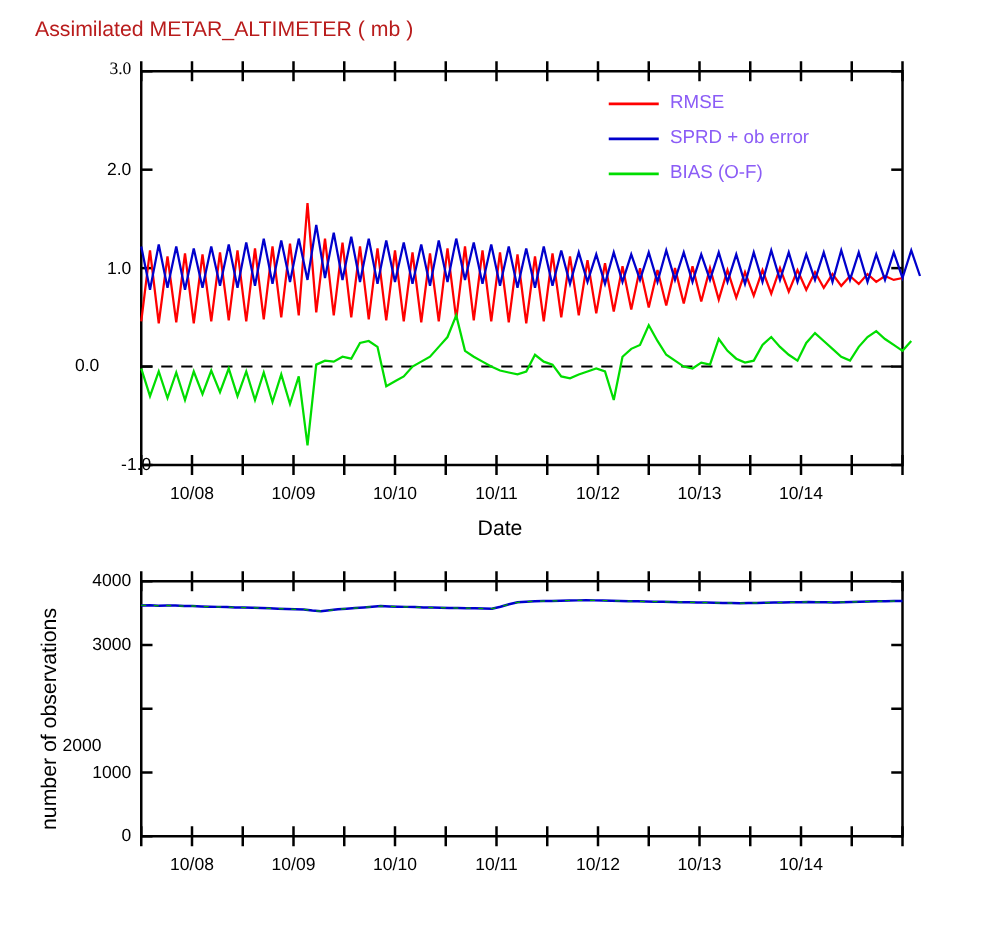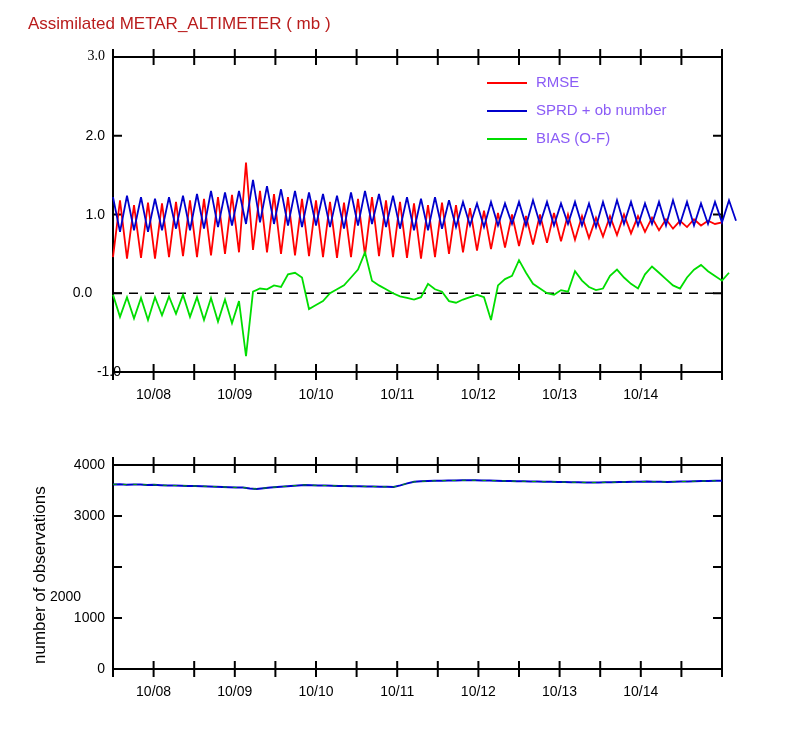--- a/index.html
+++ b/index.html
@@ -97,23 +97,24 @@
       <line x1="722" y1="364" x2="722" y2="372" stroke="#000" stroke-width="2"></line>
       <line x1="113" y1="293.25" x2="722" y2="293.25" stroke="#000" stroke-width="1.6" stroke-dasharray="9,7"></line>
       <path d="M113.00,257.02L120.00,200.33L127.00,258.60L134.00,205.05L141.00,257.81L148.00,202.69L155.00,258.60L162.00,203.48L169.00,257.02L176.00,201.90L183.00,256.24L190.00,200.33L197.00,257.02L204.00,198.75L211.00,255.45L218.00,197.18L225.00,253.88L232.00,194.81L239.00,252.30L246.00,162.52L253.00,249.94L260.00,190.88L267.00,252.30L274.00,194.03L281.00,253.88L288.00,197.18L295.00,255.45L302.00,198.75L309.00,256.24L316.00,200.33L323.00,257.02L330.00,201.90L337.00,257.81L344.00,202.69L351.00,257.02L358.00,198.75L365.00,255.45L372.00,197.18L379.00,256.24L386.00,200.33L393.00,257.02L400.00,201.90L407.00,257.81L414.00,203.48L421.00,258.60L428.00,205.05L435.00,257.02L442.00,202.69L449.00,253.88L456.00,205.05L463.00,252.30L470.00,208.20L477.00,250.72L484.00,210.56L491.00,249.15L498.00,212.93L505.00,247.57L512.00,214.50L519.00,246.00L526.00,216.07L533.00,244.43L540.00,214.50L547.00,242.85L554.00,212.93L561.00,241.27L568.00,214.50L575.00,239.70L582.00,216.07L589.00,238.13L596.00,217.65L603.00,236.55L610.00,216.07L617.00,234.97L624.00,214.50L631.00,233.40L638.00,216.07L645.00,231.82L652.00,217.65L659.00,230.25L666.00,219.22L673.00,228.68L680.00,220.80L687.00,227.10L694.00,219.22L701.00,225.53L708.00,220.80L715.00,223.95L722.00,222.38" fill="none" stroke="#ff0000" stroke-width="1.8"></path>
       <path d="M113.00,197.18L120.00,231.82L127.00,195.60L134.00,230.25L141.00,197.18L148.00,231.82L155.00,198.75L162.00,230.25L169.00,197.18L176.00,228.68L183.00,195.60L190.00,230.25L197.00,194.03L204.00,228.68L211.00,190.88L218.00,227.10L225.00,192.45L232.00,225.53L239.00,190.88L246.00,223.95L253.00,179.85L260.00,222.38L267.00,186.15L274.00,223.95L281.00,189.30L288.00,225.53L295.00,190.88L302.00,227.10L309.00,192.45L316.00,225.53L323.00,194.03L330.00,227.10L337.00,195.60L344.00,228.68L351.00,192.45L358.00,225.53L365.00,190.88L372.00,223.95L379.00,194.03L386.00,227.10L393.00,195.60L400.00,228.68L407.00,197.18L414.00,230.25L421.00,198.75L428.00,230.25L435.00,197.18L442.00,228.68L449.00,200.33L456.00,227.10L463.00,201.90L470.00,225.53L477.00,203.48L484.00,227.10L491.00,201.90L498.00,225.53L505.00,203.48L512.00,223.95L519.00,201.90L526.00,225.53L533.00,200.33L540.00,223.95L547.00,201.90L554.00,225.53L561.00,203.48L568.00,223.95L575.00,201.90L582.00,225.53L589.00,203.48L596.00,227.10L603.00,201.90L610.00,225.53L617.00,200.33L624.00,223.95L631.00,201.90L638.00,225.53L645.00,203.48L652.00,223.95L659.00,201.90L666.00,225.53L673.00,200.33L680.00,223.95L687.00,201.90L694.00,225.53L701.00,203.48L708.00,223.95L715.00,201.90L722.00,222.38L729.00,200.33L736.00,220.80" fill="none" stroke="#0000cc" stroke-width="1.8"></path>
       <path d="M113.00,294.82L120.00,316.88L127.00,297.19L134.00,318.45L141.00,297.98L148.00,320.02L155.00,297.19L162.00,315.30L169.00,296.40L176.00,313.73L183.00,294.82L190.00,316.88L197.00,297.19L204.00,320.02L211.00,297.98L218.00,321.60L225.00,299.55L232.00,323.18L239.00,301.13L246.00,356.25L253.00,291.68L260.00,288.52L267.00,289.31L274.00,285.38L281.00,286.95L288.00,274.35L295.00,272.77L302.00,277.50L309.00,309.00L316.00,305.06L323.00,301.13L330.00,293.25L337.00,289.31L344.00,285.38L351.00,277.50L358.00,269.63L365.00,252.30L372.00,280.65L379.00,285.38L386.00,289.31L393.00,293.25L400.00,296.40L407.00,297.98L414.00,299.55L421.00,297.19L428.00,283.80L435.00,289.31L442.00,291.68L449.00,301.13L456.00,302.70L463.00,299.55L470.00,297.19L477.00,294.82L484.00,297.19L491.00,320.02L498.00,285.38L505.00,279.07L512.00,275.93L519.00,260.18L526.00,272.77L533.00,283.80L540.00,288.52L547.00,293.25L554.00,294.82L561.00,290.10L568.00,291.68L575.00,271.20L582.00,280.65L589.00,286.95L596.00,290.10L603.00,288.52L610.00,275.93L617.00,269.63L624.00,277.50L631.00,283.80L638.00,288.52L645.00,274.35L652.00,266.48L659.00,272.77L666.00,279.07L673.00,285.38L680.00,288.52L687.00,277.50L694.00,269.63L701.00,264.90L708.00,271.20L715.00,275.93L722.00,280.65L729.00,272.77" fill="none" stroke="#00dd00" stroke-width="1.8"></path>
       <line x1="487" y1="83" x2="527" y2="83" stroke="#ff0000" stroke-width="2.2"></line>
       <line x1="487" y1="111" x2="527" y2="111" stroke="#0000cc" stroke-width="2.2"></line>
       <line x1="487" y1="139" x2="527" y2="139" stroke="#00dd00" stroke-width="2.2"></line>
     </svg>
 
+  <div class="axis-label" id="xlabel-top" style="left:0;top:413px;width:800px;text-align:center;">Date</div>
 
   <div class="legend-text" id="leg0" style="left: 536px; top: 73px;">RMSE</div>
-  <div class="legend-text" id="leg1" style="left: 536px; top: 101px;">SPRD + ob number</div>
+  <div class="legend-text" id="leg1" style="left: 536px; top: 101px;">SPRD + ob error</div>
   <div class="legend-text" id="leg2" style="left: 536px; top: 129px;">BIAS (O-F)</div>
 
   <svg id="bot-svg" width="800" height="300" style="top:440px;">
       <rect x="113" y="25" width="609" height="204" fill="none" stroke="#000" stroke-width="2"></rect>
       <line x1="113" y1="25" x2="122" y2="25" stroke="#000" stroke-width="2"></line>
       <line x1="713" y1="25" x2="722" y2="25" stroke="#000" stroke-width="2"></line>
       <line x1="113" y1="76" x2="122" y2="76" stroke="#000" stroke-width="2"></line>
       <line x1="713" y1="76" x2="722" y2="76" stroke="#000" stroke-width="2"></line>
       <line x1="113" y1="127" x2="122" y2="127" stroke="#000" stroke-width="2"></line>
       <line x1="713" y1="127" x2="722" y2="127" stroke="#000" stroke-width="2"></line>
@@ -187,21 +188,21 @@
       <line x1="722" y1="221" x2="722" y2="229" stroke="#000" stroke-width="2"></line>
       <path d="M113.00,44.38L119.84,44.13L126.69,44.63L133.53,44.38L140.37,44.48L147.21,44.89L154.06,44.79L160.90,45.15L167.74,45.40L174.58,45.50L181.43,45.66L188.27,45.91L195.11,46.01L201.96,46.16L208.80,46.42L215.64,46.67L222.48,46.93L229.33,47.19L236.17,47.44L243.01,47.54L249.85,48.46L256.70,48.97L263.54,48.21L270.38,47.44L277.22,46.93L284.07,46.42L290.91,45.91L297.75,45.40L304.60,44.89L311.44,45.15L318.28,45.40L325.12,45.50L331.97,45.66L338.81,45.91L345.65,46.01L352.49,46.16L359.34,46.32L366.18,46.42L373.02,46.52L379.87,46.67L386.71,46.83L393.55,46.93L400.39,45.40L407.24,43.36L414.08,41.83L420.92,41.32L427.76,41.06L434.61,40.81L441.45,40.71L448.29,40.56L455.13,40.40L461.98,40.30L468.82,40.20L475.66,40.30L482.51,40.40L489.35,40.56L496.19,40.71L503.03,40.91L509.88,41.06L516.72,41.22L523.56,41.32L530.40,41.42L537.25,41.58L544.09,41.73L550.93,41.83L557.78,41.93L564.62,42.09L571.46,42.24L578.30,42.34L585.15,42.44L591.99,42.59L598.83,42.44L605.67,42.34L612.52,42.24L619.36,42.09L626.20,41.93L633.04,41.83L639.89,41.73L646.73,41.58L653.57,41.73L660.42,41.83L667.26,41.93L674.10,41.73L680.94,41.58L687.79,41.42L694.63,41.22L701.47,41.06L708.31,40.91L715.16,40.81L722.00,40.71" fill="none" stroke="#0000cc" stroke-width="2"></path>
       <path d="M113.00,44.38L119.84,44.13L126.69,44.63L133.53,44.38L140.37,44.48L147.21,44.89L154.06,44.79L160.90,45.15L167.74,45.40L174.58,45.50L181.43,45.66L188.27,45.91L195.11,46.01L201.96,46.16L208.80,46.42L215.64,46.67L222.48,46.93L229.33,47.19L236.17,47.44L243.01,47.54L249.85,48.46L256.70,48.97L263.54,48.21L270.38,47.44L277.22,46.93L284.07,46.42L290.91,45.91L297.75,45.40L304.60,44.89L311.44,45.15L318.28,45.40L325.12,45.50L331.97,45.66L338.81,45.91L345.65,46.01L352.49,46.16L359.34,46.32L366.18,46.42L373.02,46.52L379.87,46.67L386.71,46.83L393.55,46.93L400.39,45.40L407.24,43.36L414.08,41.83L420.92,41.32L427.76,41.06L434.61,40.81L441.45,40.71L448.29,40.56L455.13,40.40L461.98,40.30L468.82,40.20L475.66,40.30L482.51,40.40L489.35,40.56L496.19,40.71L503.03,40.91L509.88,41.06L516.72,41.22L523.56,41.32L530.40,41.42L537.25,41.58L544.09,41.73L550.93,41.83L557.78,41.93L564.62,42.09L571.46,42.24L578.30,42.34L585.15,42.44L591.99,42.59L598.83,42.44L605.67,42.34L612.52,42.24L619.36,42.09L626.20,41.93L633.04,41.83L639.89,41.73L646.73,41.58L653.57,41.73L660.42,41.83L667.26,41.93L674.10,41.73L680.94,41.58L687.79,41.42L694.63,41.22L701.47,41.06L708.31,40.91L715.16,40.81L722.00,40.71" fill="none" stroke="#00aa00" stroke-width="1" stroke-dasharray="4,6"></path>
     </svg>
 
   <div class="ylab-rot" id="ylabel-bot" style="left: 30px; top: 664px;">number of observations</div>
 
 <div class="tick-label" style="left: 60px; top: 48px; width: 45px; text-align: right; font-family: Liberation Serif, serif;">3.0</div>
     <div class="tick-label" style="left: 60px; top: 126.75px; width: 45px; text-align: right;">2.0</div>
     <div class="tick-label" style="left: 60px; top: 205.5px; width: 45px; text-align: right;">1.0</div>
-    <div class="tick-label" style="left: 60px; top: 284.25px; width: 45px; text-align: center;">0.0</div>
+    <div class="tick-label" style="left: 60px; top: 284.25px; width: 45px; text-align: left;">0.0</div>
     <div class="tick-label" style="left: 76px; top: 363px; width: 45px; text-align: right;">-1.0</div>
     <div class="tick-label" style="left: 125.6px; top: 386px; width: 56px; text-align: center;">10/08</div>
     <div class="tick-label" style="left: 206.8px; top: 386px; width: 56px; text-align: center;">10/09</div>
     <div class="tick-label" style="left: 288px; top: 386px; width: 56px; text-align: center;">10/10</div>
     <div class="tick-label" style="left: 369.2px; top: 386px; width: 56px; text-align: center;">10/11</div>
     <div class="tick-label" style="left: 450.4px; top: 386px; width: 56px; text-align: center;">10/12</div>
     <div class="tick-label" style="left: 531.6px; top: 386px; width: 56px; text-align: center;">10/13</div>
     <div class="tick-label" style="left: 612.8px; top: 386px; width: 56px; text-align: center;">10/14</div>
     <div class="tick-label" style="left: 50px; top: 456px; width: 55px; text-align: right;">4000</div>
     <div class="tick-label" style="left: 50px; top: 507px; width: 55px; text-align: right;">3000</div>

